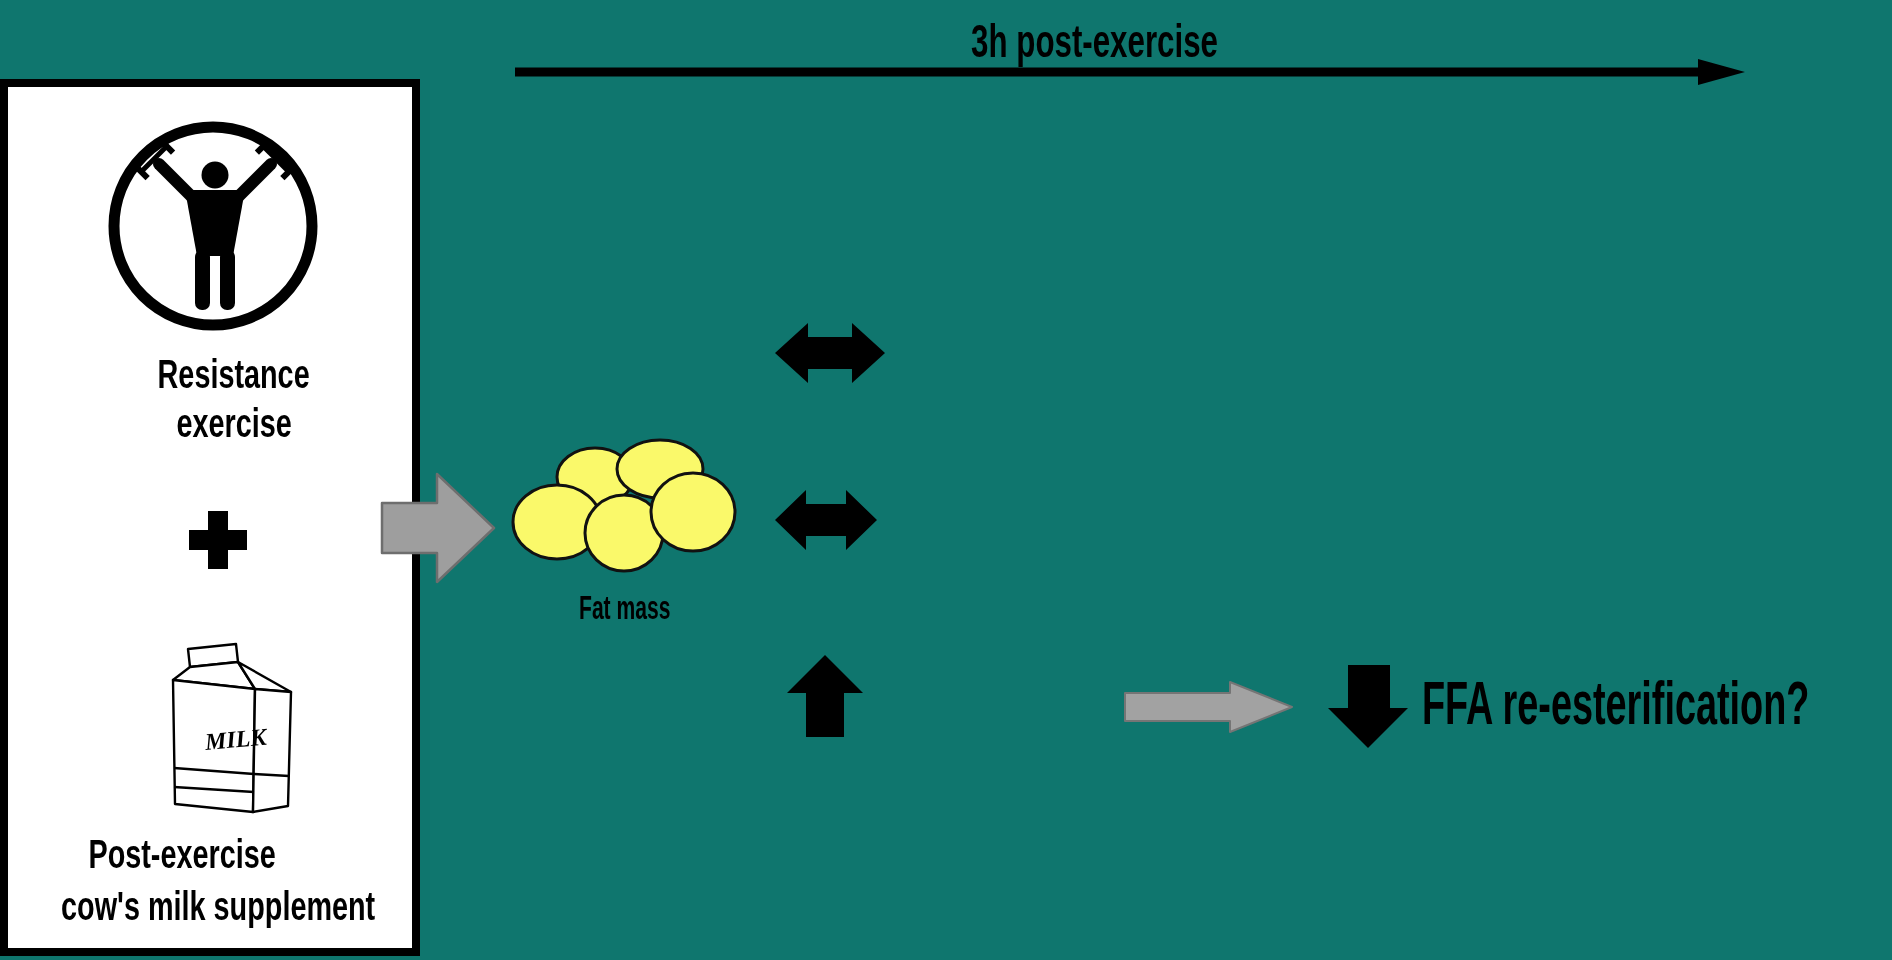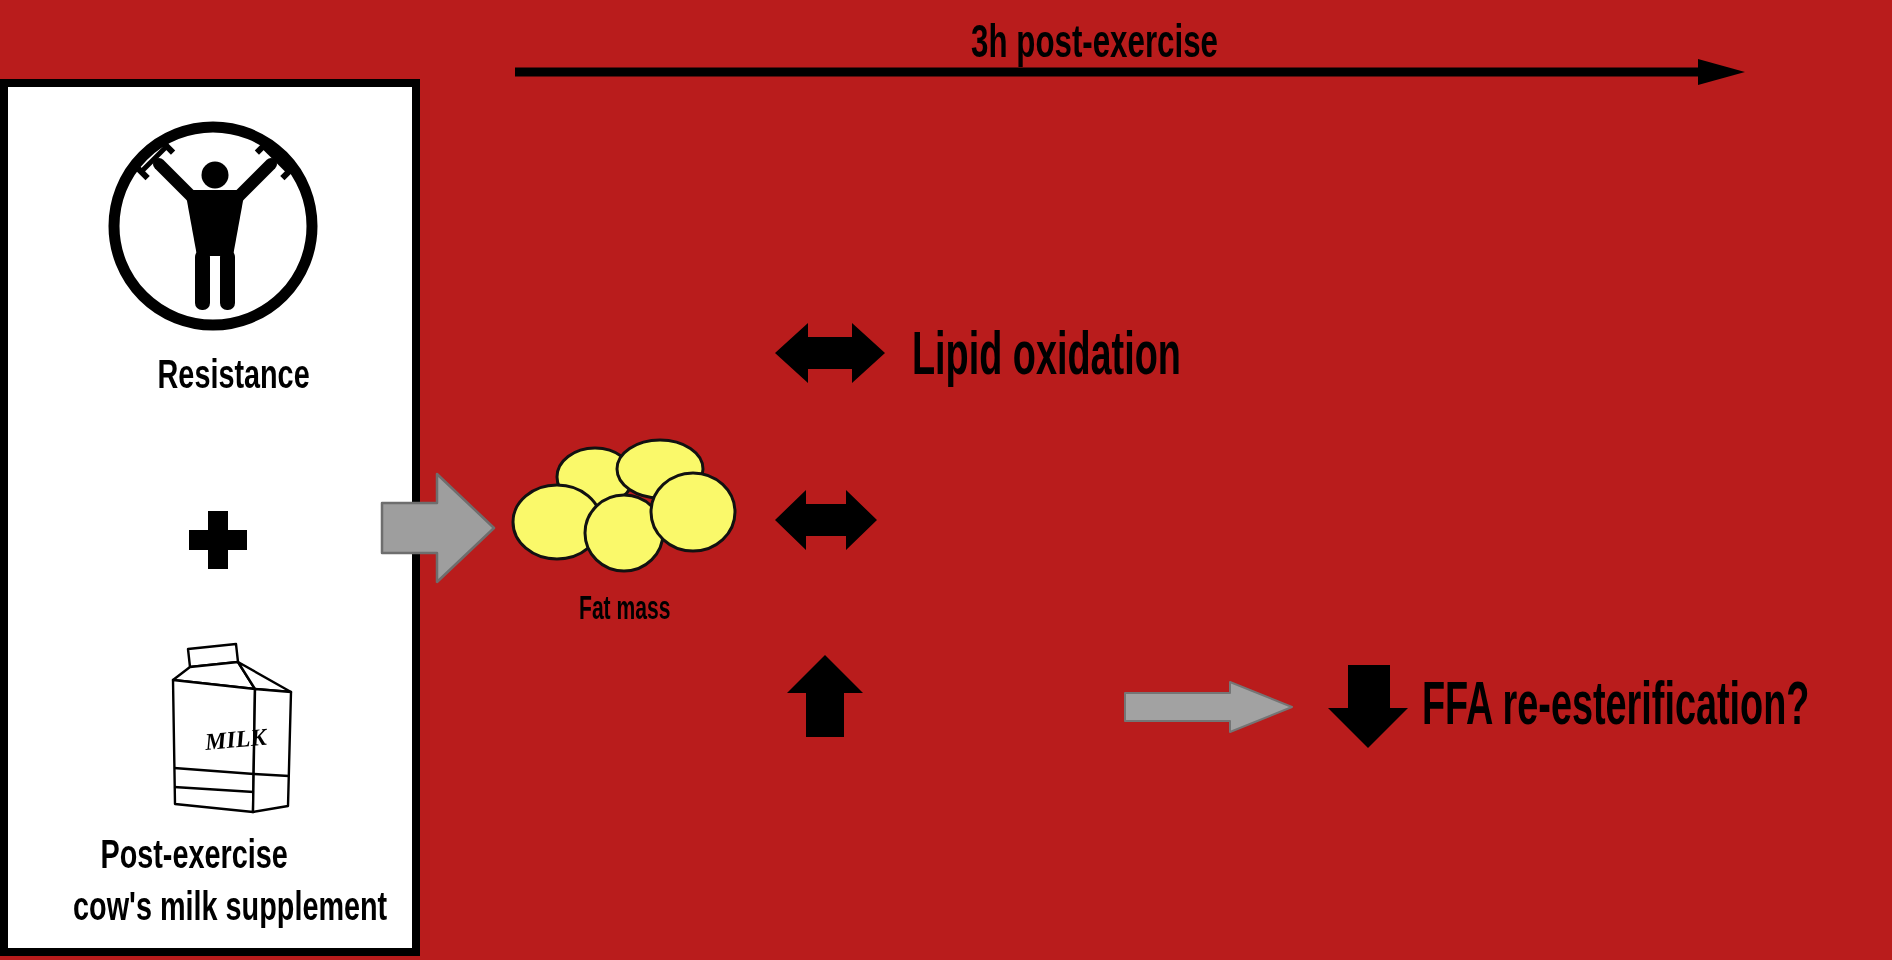--- a/index.html
+++ b/index.html
@@ -1,18 +1,18 @@
 <!DOCTYPE html>
 <html><head>
 <meta charset="utf-8">
 <style>
   * { margin:0; padding:0; box-sizing:border-box; }
   body { background:#fff; }
   .canvas {
-    position:relative; width:1892px; height:960px; background:#b91c1c;
+    position:relative; width:1892px; height:960px; background:#0f766e;
     font-family:"Liberation Sans", sans-serif; color:#000; overflow:hidden;
   }
   .abs { position:absolute; }
   .b { font-weight:700; }
   
   .cond-l { display:inline-block; transform-origin:left center; white-space:nowrap; }
   .cond-c { display:inline-block; transform-origin:center center; white-space:nowrap; }
   .ctr { text-align:center; }
   .rowlabel { font-size:62px; line-height:66px; font-weight:700; }
   .boxlabel { font-size:40px; line-height:50px; font-weight:700; }
@@ -48,41 +48,42 @@
     </g>
     <g transform="translate(171,41) rotate(45)">
       <rect x="-17" y="-2.5" width="34" height="5" fill="#000"></rect>
       <rect x="-21" y="-9" width="6" height="18" fill="#000"></rect>
       <rect x="15" y="-9" width="6" height="18" fill="#000"></rect>
     </g>
   </svg>
 
   <div class="abs ctr boxlabel" style="left:0; top:350px; width:468px; line-height:49px;">
     <div><span class="cond-c" style="transform:scaleX(0.72);">Resistance</span></div>
+    <div><span class="cond-c" style="transform:scaleX(0.72);">exercise</span></div>
   </div>
 
   <svg class="abs" style="left:189px; top:511px;" width="58" height="58" viewBox="0 0 58 58">
     <polygon points="19,0 39,0 39,19 58,19 58,39 39,39 39,58 19,58 19,39 0,39 0,19 19,19" fill="#000"></polygon>
   </svg>
 
   <svg class="abs" style="left:167px; top:640px;" width="134" height="180" viewBox="0 0 134 180">
     <g fill="#fff" stroke="#000" stroke-width="2.4" stroke-linejoin="round">
       <polygon points="21,9 69,4 71,22 23,27"></polygon>
       <polygon points="6,40 23,27 71,22 88,49"></polygon>
       <polygon points="71,22 124,52 88,49"></polygon>
       <polygon points="6,40 88,49 86,172 8,164"></polygon>
       <polygon points="88,49 124,52 121,166 86,172"></polygon>
       <line x1="7" y1="128" x2="87" y2="134"></line>
       <line x1="7" y1="147" x2="87" y2="152"></line>
       <line x1="87" y1="134" x2="122" y2="136"></line>
     </g>
     <text x="38" y="108" transform="rotate(-5 60 100)" style="font-family:'Liberation Serif', serif; font-weight:700; font-style:italic; font-size:24px;" fill="#000">MILK</text>
   </svg>
 
-  <div class="abs ctr boxlabel" style="left:12px; top:828px; width:364px; line-height:52px;">
+  <div class="abs ctr boxlabel" style="left:0; top:828px; width:364px; line-height:52px;">
     <div><span class="cond-c" style="transform:scaleX(0.72);">Post-exercise</span></div>
     <div><span class="cond-c" style="transform:scaleX(0.72);">cow's milk supplement</span></div>
   </div>
 
   <svg class="abs" style="left:380px; top:470px;" width="118" height="116" viewBox="0 0 118 116">
     <polygon points="2,33 57,33 57,4 114,58 57,112 57,83 2,83" fill="#9E9E9E" stroke="#6E6E6E" stroke-width="2.5" stroke-linejoin="round"></polygon>
   </svg>
 
   <svg class="abs" style="left:505px; top:428px;" width="240" height="152" viewBox="0 0 240 152">
     <g fill="#FAF96A" stroke="#111" stroke-width="3">
@@ -93,23 +94,20 @@
       <ellipse cx="188" cy="84" rx="42" ry="39"></ellipse>
     </g>
   </svg>
   <div class="abs ctr b" style="left:505px; top:582px; width:240px; font-size:34px; line-height:50px;">
     <span class="cond-c" style="transform:scaleX(0.62);">Fat mass</span>
   </div>
 
   <svg class="abs" style="left:775px; top:321px;" width="110" height="64" viewBox="0 0 110 64">
     <polygon points="0,32 33,2 33,16 77,16 77,2 110,32 77,62 77,48 33,48 33,62" fill="#000"></polygon>
   </svg>
-  <div class="abs rowlabel" style="left:912px; top:320px;">
-    <span class="cond-l" style="transform:scaleX(0.61);">Lipid oxidation</span>
-  </div>
 
   <svg class="abs" style="left:775px; top:488px;" width="102" height="64" viewBox="0 0 102 64">
     <polygon points="0,32 31,2 31,16 71,16 71,2 102,32 71,62 71,48 31,48 31,62" fill="#000"></polygon>
   </svg>
   <div class="abs rowlabel" style="left:912px; top:484px; line-height:73px;">
   </div>
 
   <svg class="abs" style="left:787px; top:655px;" width="76" height="82" viewBox="0 0 76 82">
     <polygon points="38,0 76,38 57,38 57,82 19,82 19,38 0,38" fill="#000"></polygon>
   </svg>

